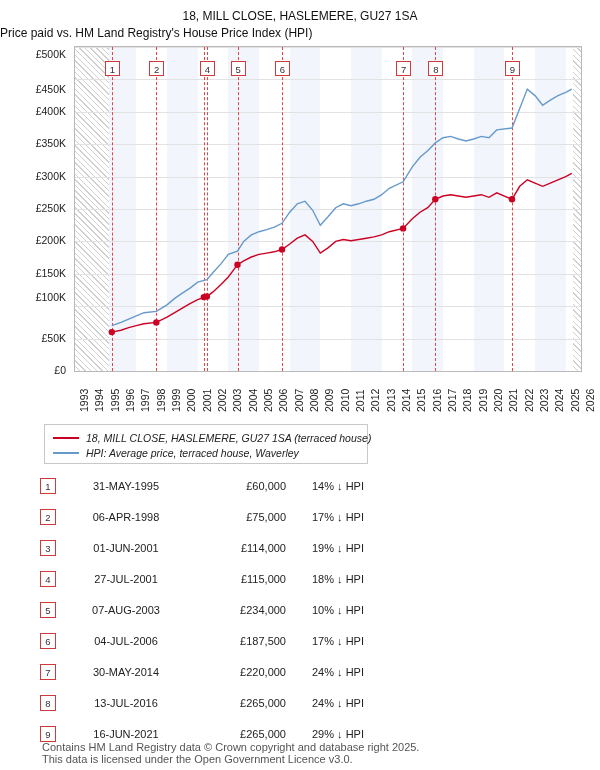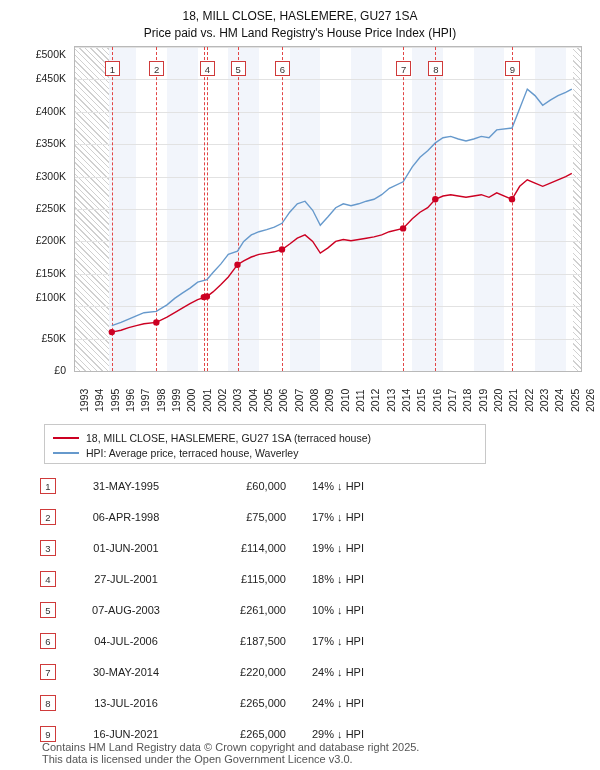--- a/index.html
+++ b/index.html
@@ -21,21 +21,20 @@
   }
   .title {
     text-align: center;
     font-size: 12px;
     color: #111;
     margin: 0;
     padding-top: 8px;
     line-height: 17px;
   }
   .title2 {
-    text-align: center;
     font-size: 12px;
     color: #111;
     margin: 0;
     line-height: 16px;
   }
   
   .chart-wrap {
     position: absolute;
     left: 0;
     top: 44px;
@@ -124,26 +123,27 @@
     line-height: 15px;
     text-align: center;
     color: #333;
     box-sizing: border-box;
   }
   
   .legend {
     position: absolute;
     left: 44px;
     top: 424px;
-    width: 442px;
+    width: 324px;
     height: 40px;
     border: 1px solid #c8c8c8;
     background: #fff;
     box-sizing: border-box;
     padding: 5px 8px;
+    font-style: italic;
   }
   .legend-row {
     display: flex;
     align-items: center;
     height: 14px;
     margin-top: 1px;
   }
   .swatch {
     width: 26px;
     height: 0;
@@ -224,21 +224,21 @@
     <div class="ylabels" id="ylabels">
         <div class="ylabel" style="top: 326px;">£0</div>
         <div class="ylabel" style="top: 293.6px;">£50K</div>
         <div class="ylabel" style="top: 253px;">£100K</div>
         <div class="ylabel" style="top: 228.8px;">£150K</div>
         <div class="ylabel" style="top: 196.4px;">£200K</div>
         <div class="ylabel" style="top: 164px;">£250K</div>
         <div class="ylabel" style="top: 131.6px;">£300K</div>
         <div class="ylabel" style="top: 99.2px;">£350K</div>
         <div class="ylabel" style="top: 66.8px;">£400K</div>
-        <div class="ylabel" style="top: 34px;">£450K</div>
+        <div class="ylabel" style="top: 45px;">£450K</div>
         <div class="ylabel" style="top: 10px;">£500K</div>
       </div>
     <div class="plot" id="plot">
         <div class="hatch" style="left: 0px; width: 33.7333px;"></div>
         <div class="hatch" style="left: 497.567px; width: 8.43333px;"></div>
         <div class="shade" style="left: 33.7333px; width: 27.6px;"></div>
         <div class="shade" style="left: 92px; width: 30.6667px;"></div>
         <div class="shade" style="left: 153.333px; width: 30.6667px;"></div>
         <div class="shade" style="left: 214.667px; width: 30.6667px;"></div>
         <div class="shade" style="left: 276px; width: 30.6667px;"></div>
@@ -357,21 +357,21 @@
       </div>
       <div class="trow">
         <span class="tnum">4</span>
         <span class="tdate">27-JUL-2001</span>
         <span class="tprice">£115,000</span>
         <span class="tdiff">18% ↓ HPI</span>
       </div>
       <div class="trow">
         <span class="tnum">5</span>
         <span class="tdate">07-AUG-2003</span>
-        <span class="tprice">£261,000</span>
+        <span class="tprice">£234,000</span>
         <span class="tdiff">10% ↓ HPI</span>
       </div>
       <div class="trow">
         <span class="tnum">6</span>
         <span class="tdate">04-JUL-2006</span>
         <span class="tprice">£187,500</span>
         <span class="tdiff">17% ↓ HPI</span>
       </div>
       <div class="trow">
         <span class="tnum">7</span>

